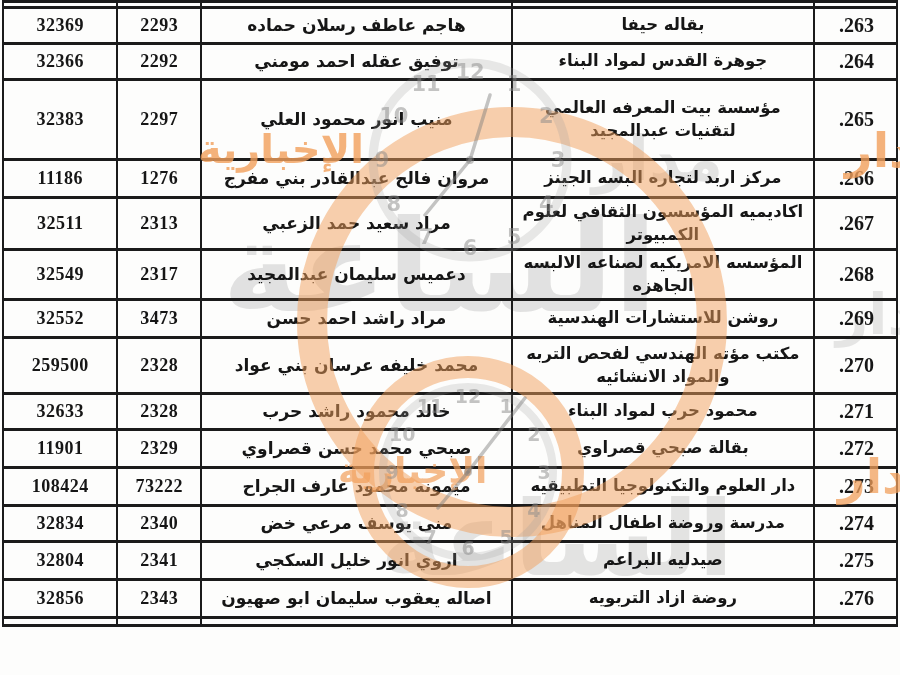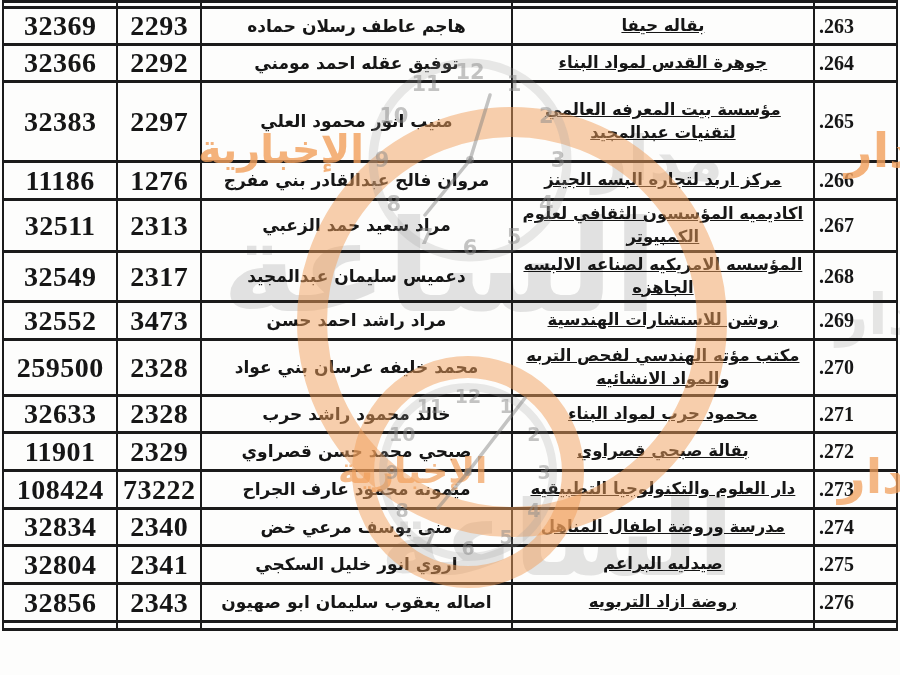--- a/index.html
+++ b/index.html
@@ -16,27 +16,27 @@
   }
   .reg-table td{
     border:2px solid #1b1b1b;
     border-top-width:3px;border-bottom-width:3px;
     text-align:center;vertical-align:middle;
     color:#161616;font-weight:bold;
     padding:1px 4px;overflow:hidden;
   }
   td.cell-index{
     font-family:"Liberation Serif",serif;font-size:20px;
-    text-align:left;padding-left:4px;
+    text-align:left;padding-left:24px;
   }
   td.cell-index .ltr{direction:ltr;unicode-bidi:embed;}
-  td.cell-business{font-size:16.5px;line-height:1.35;text-decoration:underline;}
+  td.cell-business{font-size:16.5px;line-height:1.35;}
   td.cell-owner{font-size:17px;line-height:1.3;}
   td.cell-cert,td.cell-registry{
-    font-family:"Liberation Serif",serif;font-size:28px;letter-spacing:.5px;text-align:center;
+    font-family:"Liberation Serif",serif;font-size:18px;letter-spacing:.5px;text-align:center;
   }
   tr.partial td{padding:0;}
   
   .wm{position:absolute;pointer-events:none;white-space:nowrap;font-weight:bold;}
   .wm-under{z-index:1;}
   .wm-over{z-index:3;}
   #wm-svg{position:absolute;left:0;top:0;z-index:3;pointer-events:none;}
 </style>
 </head>
 <body>

